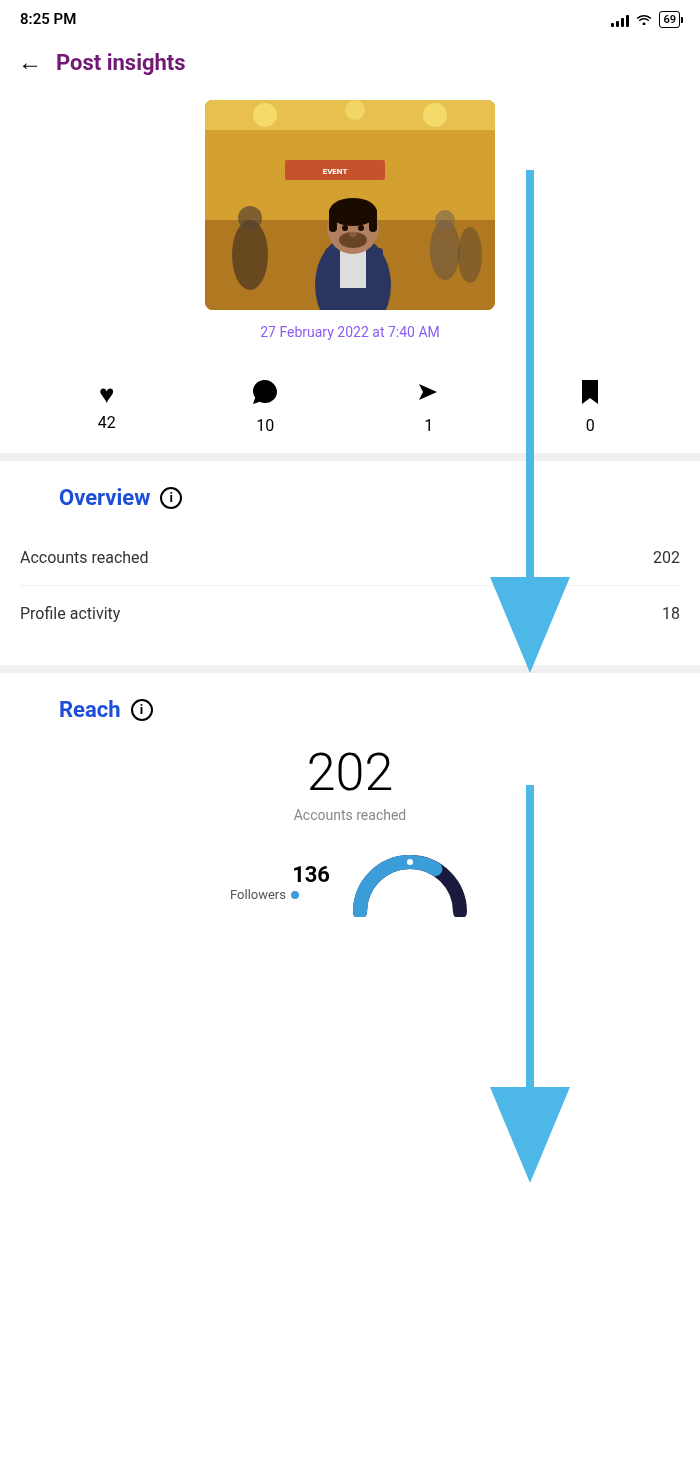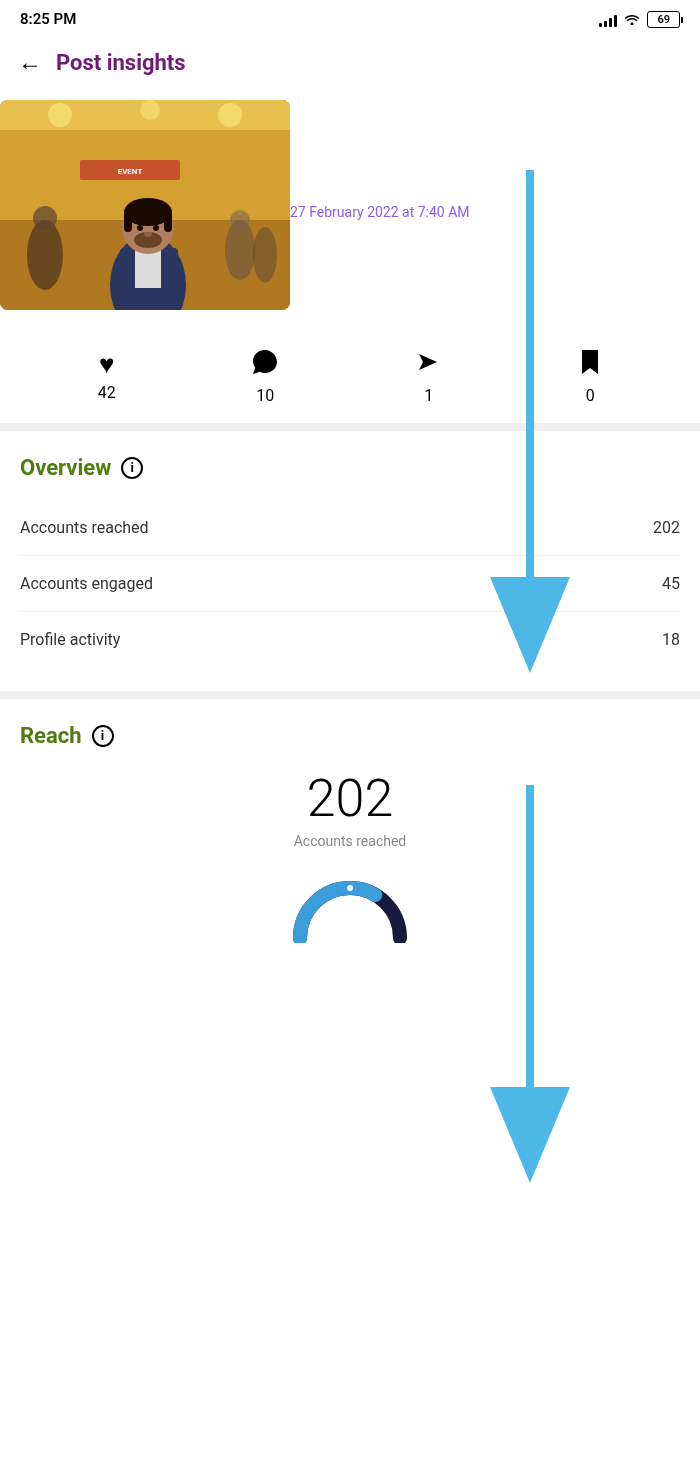--- a/index.html
+++ b/index.html
@@ -41,21 +41,21 @@
       width: 3px;
       border-radius: 1px;
     }
     .wifi-icon {
       font-size: 14px;
       color: #000;
     }
     .battery-box {
       border: 1.5px solid #000;
       border-radius: 3px;
-      padding: 1px 9px;
+      padding: 1px 3px;
       font-size: 11px;
       font-weight: 600;
       color: #000;
       position: relative;
       display: flex;
       align-items: center;
     }
     .battery-box::after {
       content: '';
       position: absolute;
@@ -84,20 +84,21 @@
     }
     .header-title {
       font-size: 22px;
       font-weight: 700;
       color: #701a75;
     }
 
     
     .post-section {
       display: flex;
+      flex-direction: column;
       align-items: center;
       padding: 10px 0 20px 0;
       background: #fff;
     }
     .post-image-container {
       width: 290px;
       height: 210px;
       background: linear-gradient(135deg, #c8a96e 0%, #b8942a 30%, #d4a830 60%, #e8c060 100%);
       border-radius: 8px;
       overflow: hidden;
@@ -149,21 +150,22 @@
 
     .section-header {
       display: flex;
       align-items: center;
       gap: 10px;
       margin-bottom: 20px;
     }
     .section-title {
       font-size: 22px;
       font-weight: 700;
-      color: #4d7c0f;
+      color: #1d4ed8;
+      margin-left: 39px;
     }
     .info-icon {
       width: 22px;
       height: 22px;
       border: 2px solid #000;
       border-radius: 50%;
       display: flex;
       align-items: center;
       justify-content: center;
       font-size: 13px;
@@ -372,43 +374,46 @@
     <div class="info-icon">
       <span>i</span>
     </div>
   </div>
 
   <div class="overview-row">
     <span class="overview-label">Accounts reached</span>
     <span class="overview-value">202</span>
   </div>
   <div class="overview-row">
-    <span class="overview-label">Accounts engaged</span>
-    <span class="overview-value">45</span>
-  </div>
-  <div class="overview-row">
     <span class="overview-label">Profile activity</span>
     <span class="overview-value">18</span>
   </div>
 </div>
 
 <div class="divider"></div>
 
 <div class="reach-section">
   <div class="section-header">
     <span class="section-title">Reach</span>
     <div class="info-icon">
       <span>i</span>
     </div>
   </div>
 
   <div class="reach-number">202</div>
   <div class="reach-label">Accounts reached</div>
 
   <div class="chart-container">
+    <div class="chart-left">
+      <div class="chart-stat-number">136</div>
+      <div class="chart-stat-label">
+        <span>Followers</span>
+        <span class="dot dot-blue"></span>
+      </div>
+    </div>
 
     <svg class="half-donut" viewBox="0 0 120 70" xmlns="http://www.w3.org/2000/svg">
 
       <path d="M 10 65 A 50 50 0 0 1 110 65" fill="none" stroke="#1a1a3e" stroke-width="14" stroke-linecap="round"></path>
 
       <path d="M 10 65 A 50 50 0 0 1 110 65" fill="none" stroke="#3b9edb" stroke-width="14" stroke-linecap="round" stroke-dasharray="157" stroke-dashoffset="52"></path>
 
       <circle cx="60" cy="15" r="3" fill="#fff"></circle>
     </svg>
 

